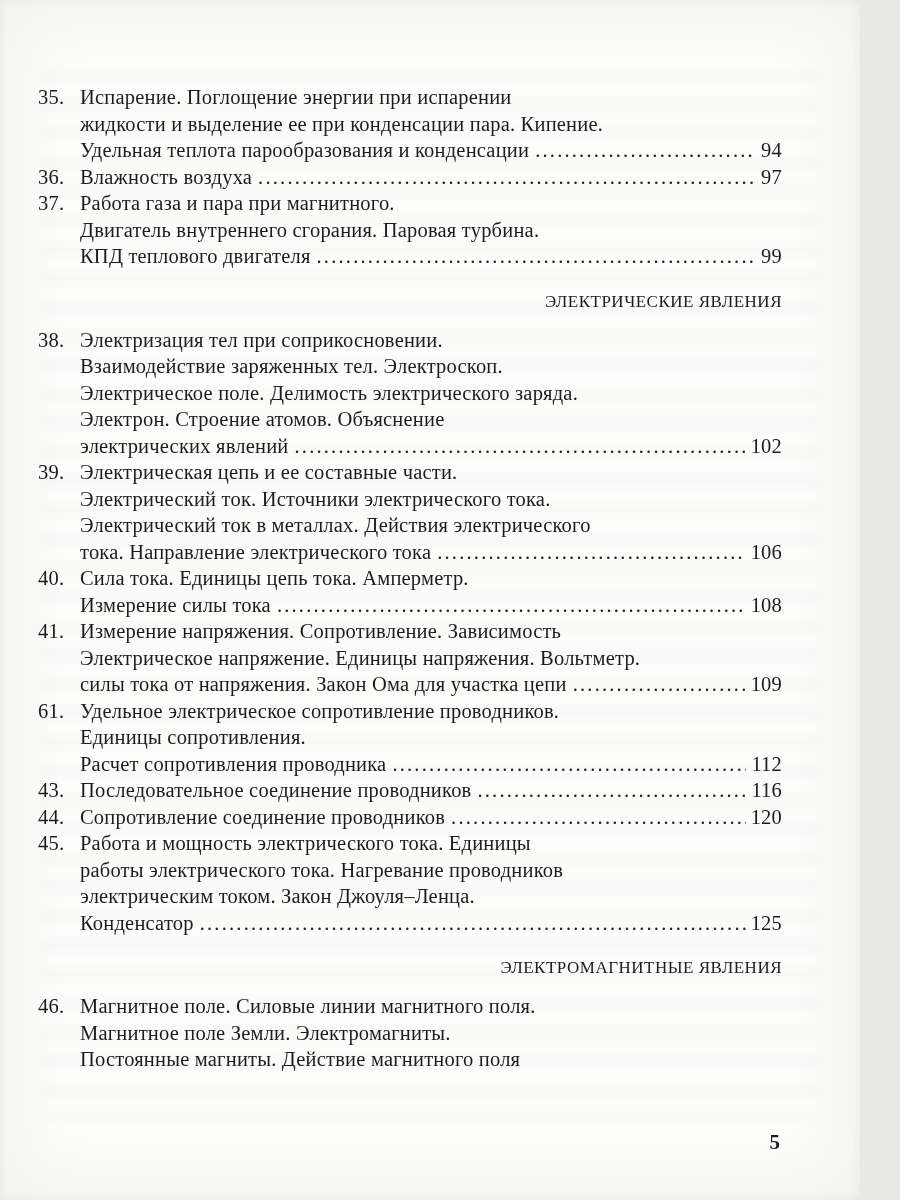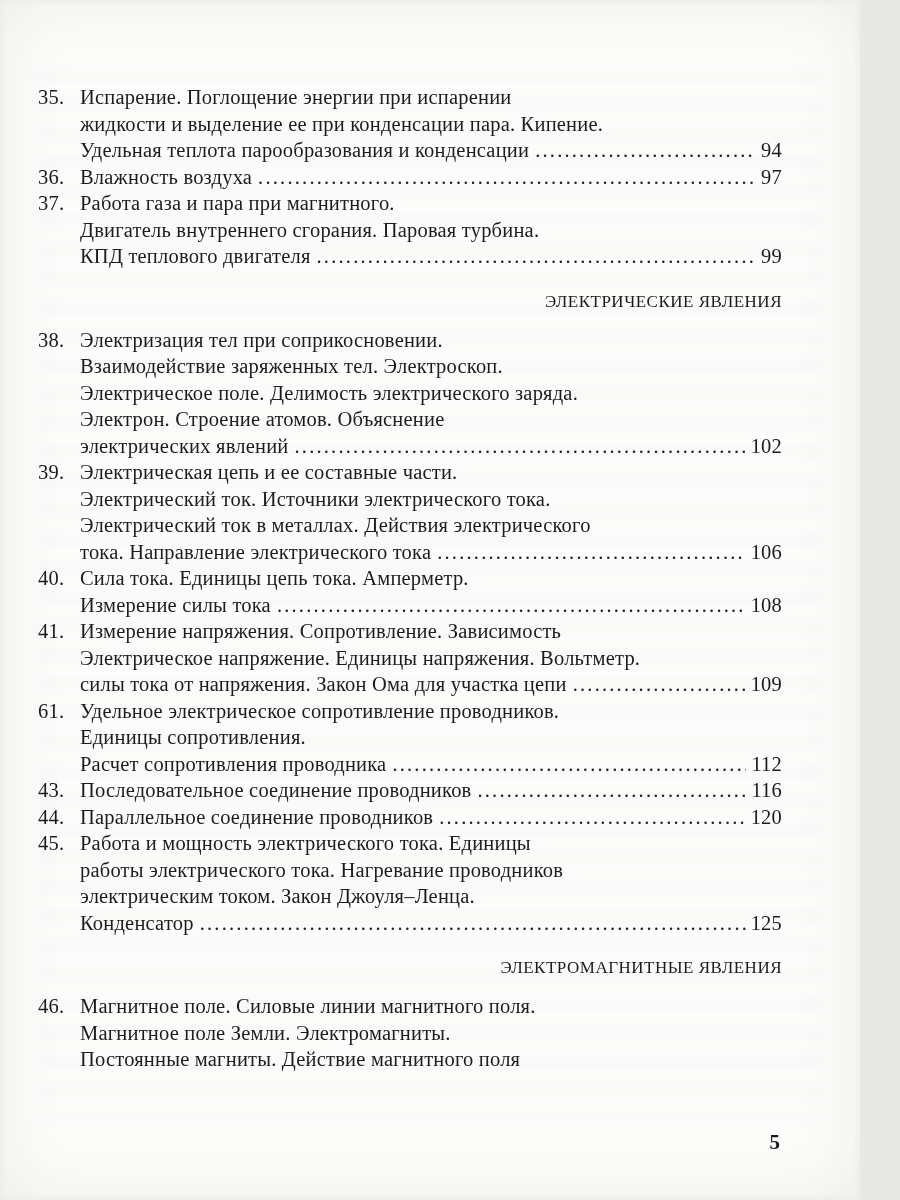--- a/index.html
+++ b/index.html
@@ -212,21 +212,21 @@
               <span class="txt">Последовательное соединение проводников</span>
               <span class="dots"></span>
               <span class="pg">116</span>
             </div>
           </div>
         </div>
         <div class="entry">
           <div class="num">44.</div>
           <div class="body">
             <div class="line lastline">
-              <span class="txt">Параллельное соединение проводников</span>
+              <span class="txt">Сопротивление соединение проводников</span>
               <span class="dots"></span>
               <span class="pg">120</span>
             </div>
           </div>
         </div>
         <div class="entry">
           <div class="num">45.</div>
           <div class="body">
             <div class="line">Работа и мощность электрического тока. Единицы</div>
             <div class="line">работы электрического тока. Нагревание проводников</div>

